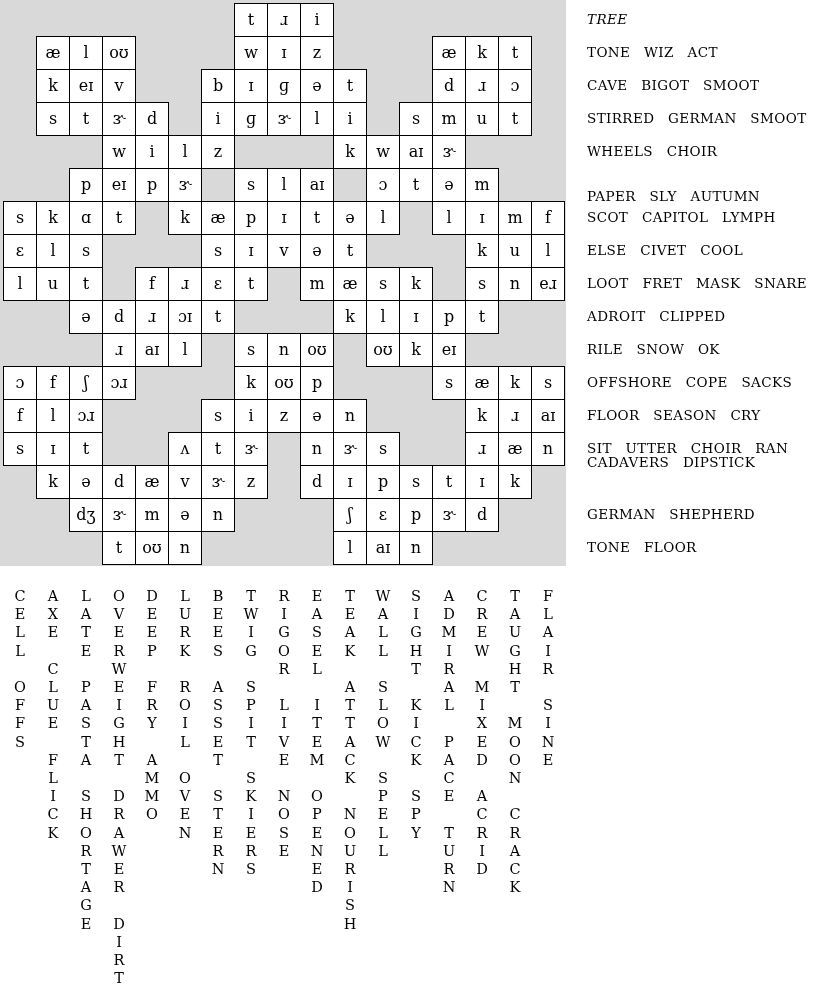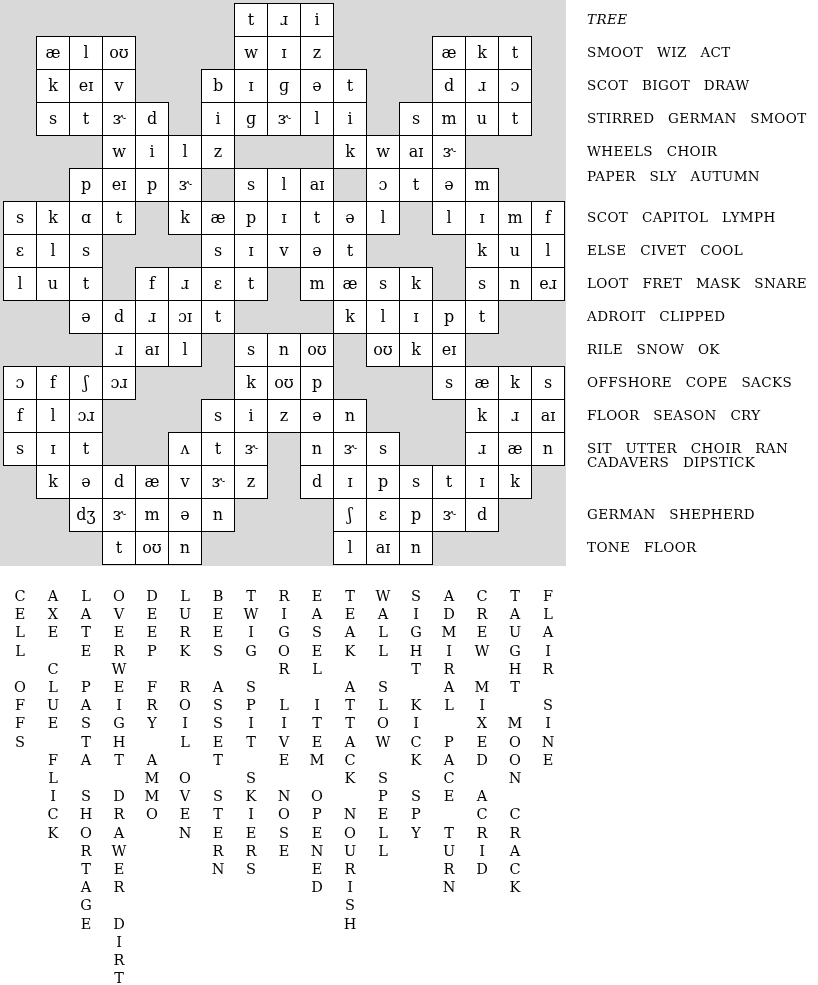--- a/index.html
+++ b/index.html
@@ -235,25 +235,25 @@
       <div class="cell" style="left: 465px; top: 498px;">d</div>
       <div class="cell" style="left: 102px; top: 531px;">t</div>
       <div class="cell" style="left: 135px; top: 531px;">oʊ</div>
       <div class="cell" style="left: 168px; top: 531px;">n</div>
       <div class="cell" style="left: 333px; top: 531px;">l</div>
       <div class="cell" style="left: 366px; top: 531px;">aɪ</div>
       <div class="cell" style="left: 399px; top: 531px;">n</div>
     </div>
   <div class="answers">
       <div class="answer-line" style="top: 3px; font-style: italic;">TREE</div>
-      <div class="answer-line" style="top: 36px;">SMOOT WIZ ACT</div>
-      <div class="answer-line" style="top: 69px;">SCOT BIGOT DRAW</div>
+      <div class="answer-line" style="top: 36px;">TONE WIZ ACT</div>
+      <div class="answer-line" style="top: 69px;">CAVE BIGOT SMOOT</div>
       <div class="answer-line" style="top: 102px;">STIRRED GERMAN SMOOT</div>
       <div class="answer-line" style="top: 135px;">WHEELS CHOIR</div>
-      <div class="answer-line" style="top: 160px; text-align: right;">PAPER SLY AUTUMN</div>
+      <div class="answer-line" style="top: 180px; text-align: right;">PAPER SLY AUTUMN</div>
       <div class="answer-line" style="top: 201px;">SCOT CAPITOL LYMPH</div>
       <div class="answer-line" style="top: 234px;">ELSE CIVET COOL</div>
       <div class="answer-line" style="top: 267px; text-align: center;">LOOT FRET MASK SNARE</div>
       <div class="answer-line" style="top: 300px;">ADROIT CLIPPED</div>
       <div class="answer-line" style="top: 333px;">RILE SNOW OK</div>
       <div class="answer-line" style="top: 366px;">OFFSHORE COPE SACKS</div>
       <div class="answer-line" style="top: 399px;">FLOOR SEASON CRY</div>
       <div class="answer-line" style="top: 432px;">SIT UTTER CHOIR RAN</div>
       <div class="answer-line" style="top: 446px;">CADAVERS DIPSTICK</div>
       <div class="answer-line" style="top: 498px;">GERMAN SHEPHERD</div>

